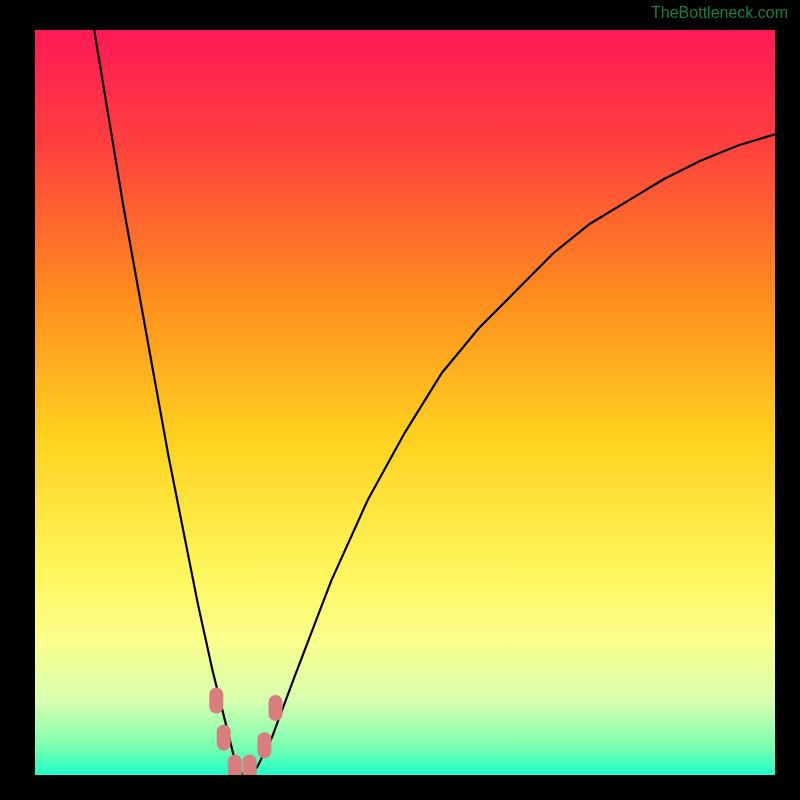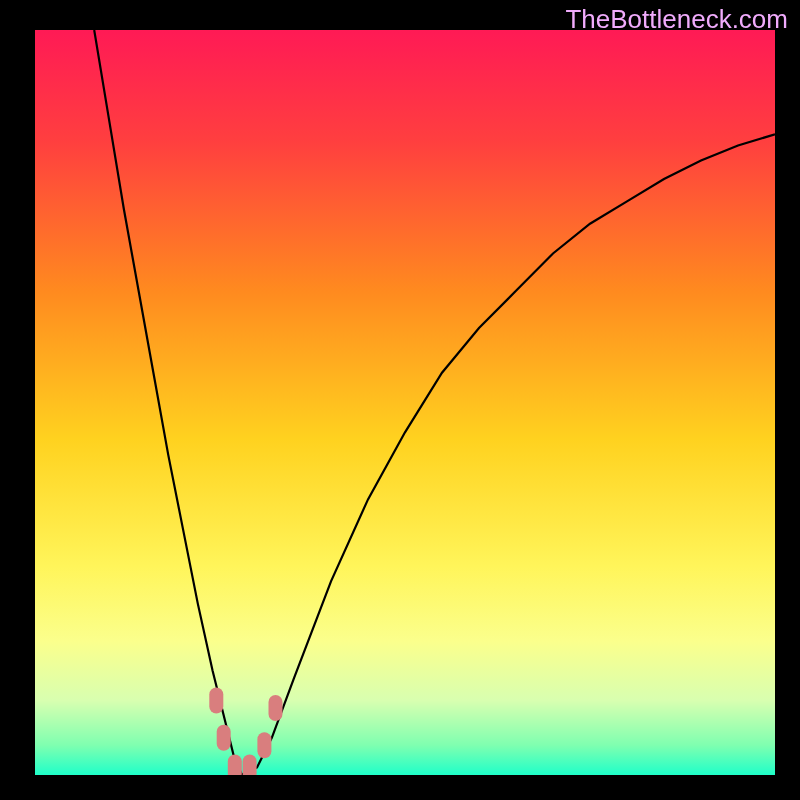--- a/index.html
+++ b/index.html
@@ -14,22 +14,22 @@
   .outer {
     width: 800px;
     height: 800px;
     background: #000;
     position: relative;
   }
   .watermark {
     position: absolute;
     top: 4px;
     right: 12px;
-    color: #f0abfc;
-    font-size: 26px;
+    color: #15803d;
+    font-size: 16px;
     font-weight: 500;
     z-index: 10;
   }
   .plot {
     position: absolute;
     left: 35px;
     top: 30px;
     width: 740px;
     height: 745px;
   }

